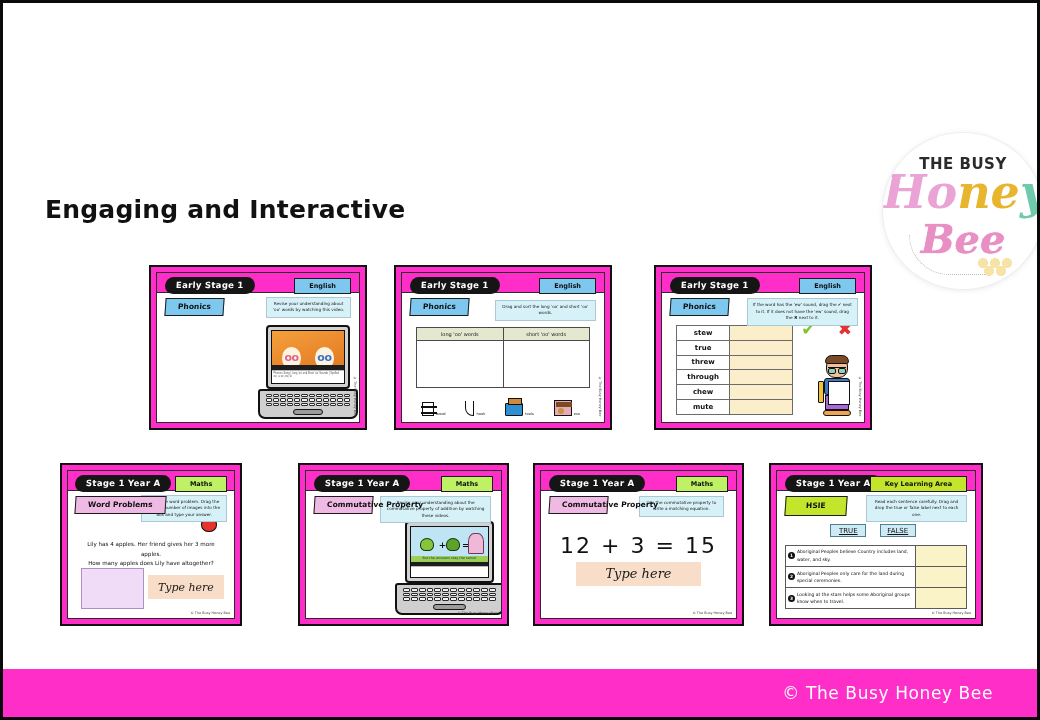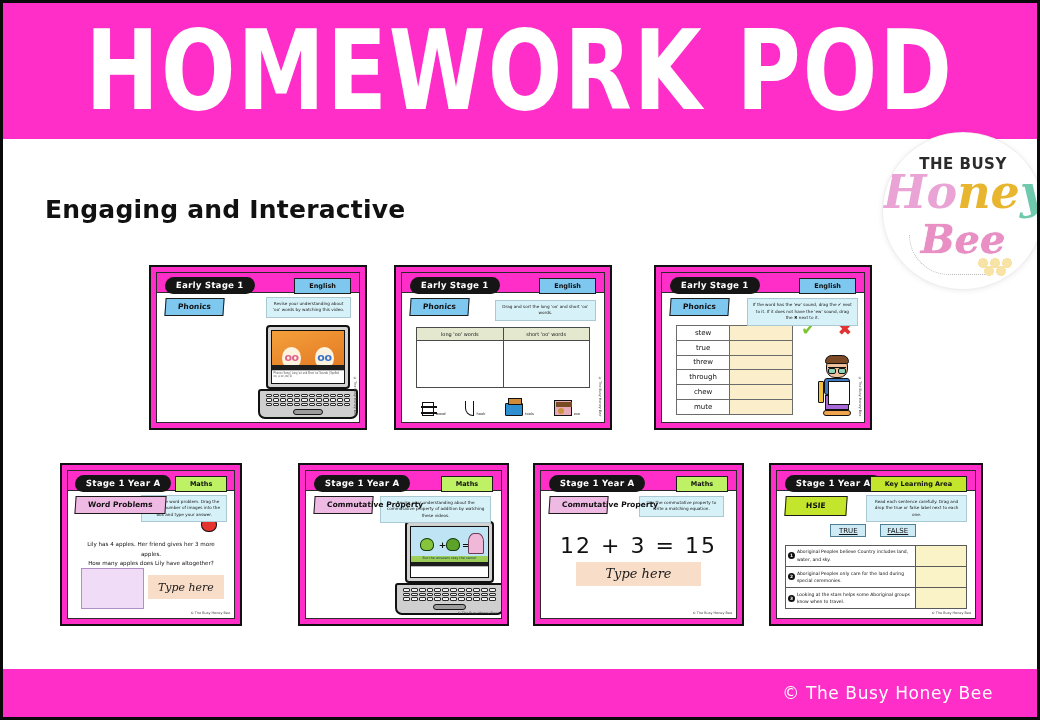--- a/index.html
+++ b/index.html
@@ -305,21 +305,21 @@
   }
   .picword { display: flex; align-items: flex-end; gap: 2px; }
   .picword .lbl { font-family: "DejaVu Sans", sans-serif; font-size: 3.6px; color: #222; }
 
   
   .wordlist {
     position: absolute;
     border: 1px solid #6b6b6b;
     display: flex; flex-direction: column;
   }
-  .wordlist-row { flex: 1; display: flex; border-bottom: 1px solid #6b6b6b; }
+  .wordlist-row { flex: 1; display: flex; border-bottom: 1px solid #6b6b6b; font-weight: bold; }
   .wordlist-row:last-child { border-bottom: none; }
   .wordlist-row .w {
     width: 46%;
     display: flex; align-items: center; justify-content: center;
     background: #ffffff;
     border-right: 1px solid #6b6b6b;
     font-family: "DejaVu Sans", sans-serif;
     font-size: 7px; color: #111;
   }
   .wordlist-row .a { flex: 1; background: #fbeecb; }
@@ -423,23 +423,20 @@
     padding-right: 3px;
     border-right: 1px solid #5a5a5a;
   }
   .stmt-row .ans { width: 28%; background: #fbf3c8; }
 </style>
 </head>
 <body>
 
 <div class="page">
 
-  <div class="header-band">
-    <div class="header-title">HOMEWORK POD</div>
-  </div>
 
   <div class="logo">
     <div class="logo-busy">THE BUSY</div>
     <div class="logo-honey">
       <span style="color:#e9a3d4">H</span><span style="color:#e9a3d4">o</span><span style="color:#e8b52e">n</span><span style="color:#e8b52e">e</span><span style="color:#6fc9ad">y</span>
     </div>
     <div class="logo-bee">Bee</div>
     <div class="logo-trail"></div>
     <div class="logo-comb"></div>
   </div>

